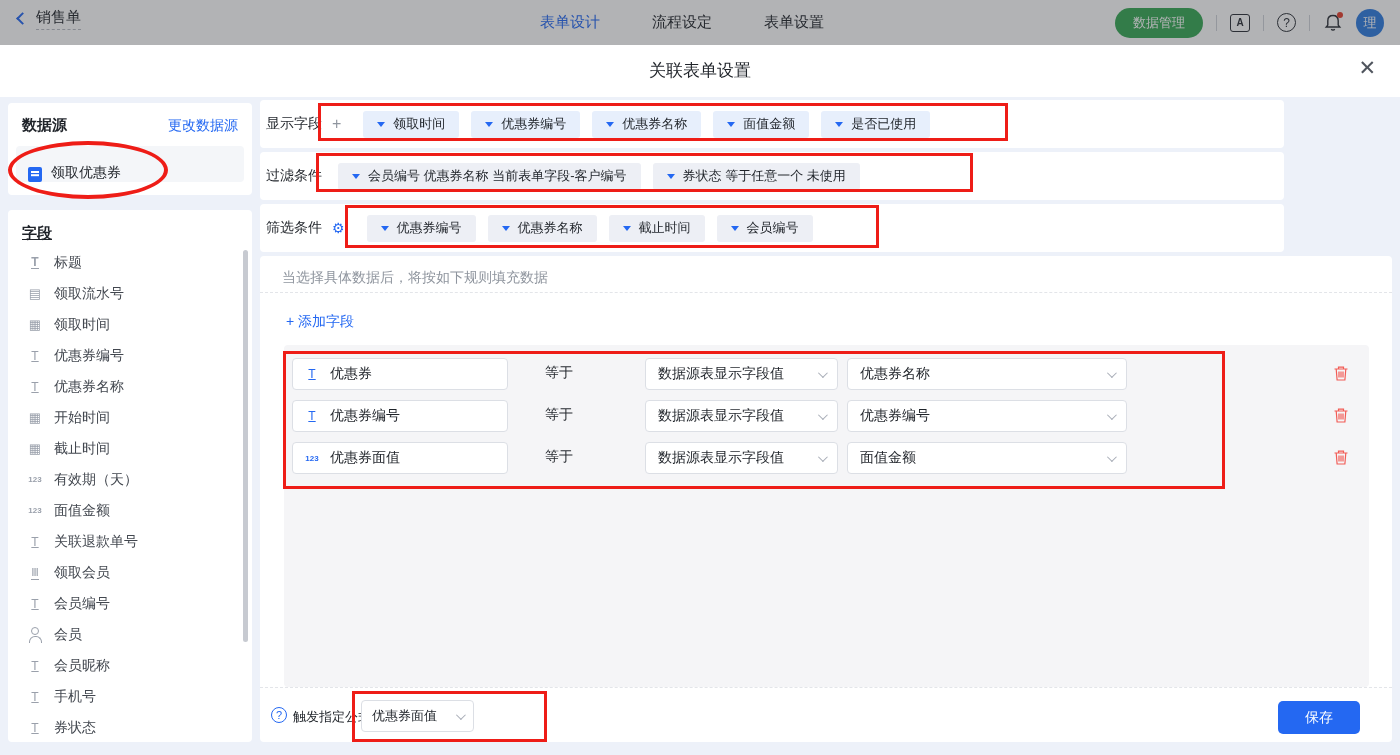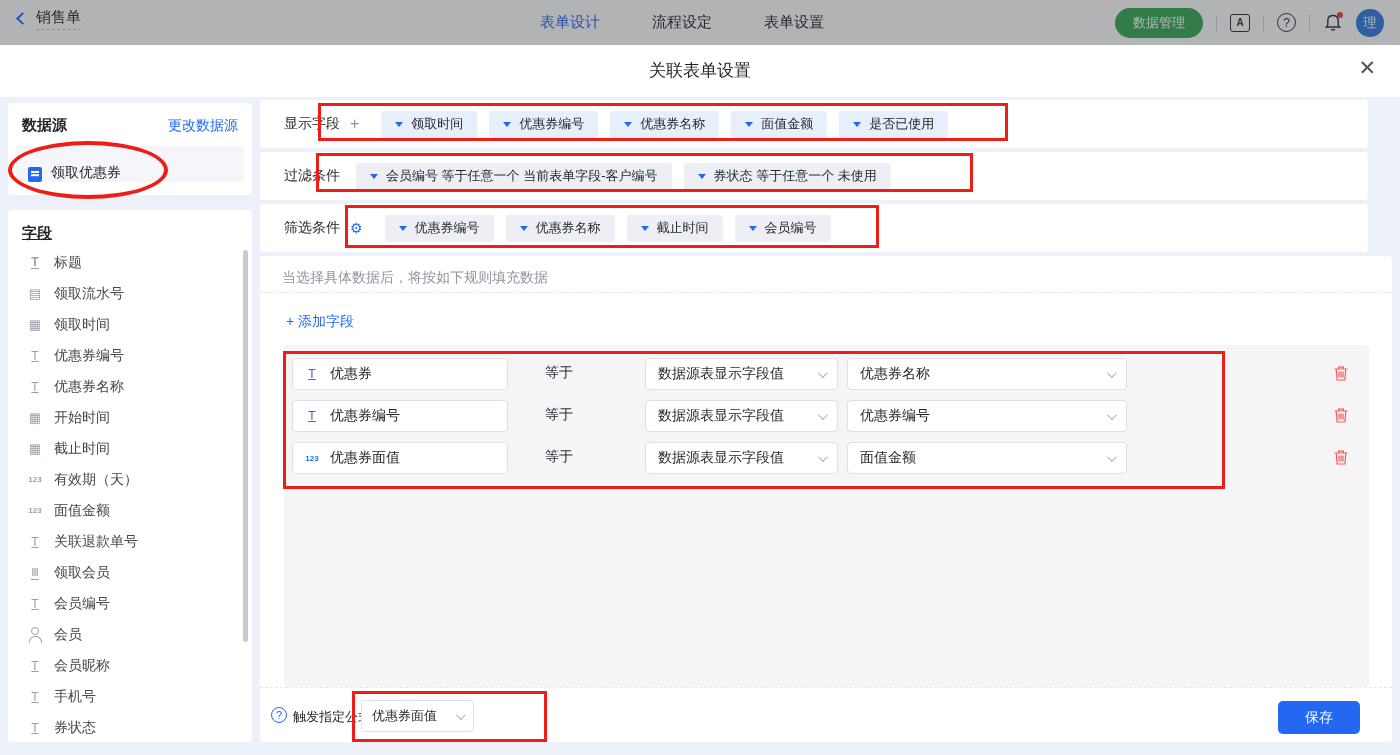--- a/index.html
+++ b/index.html
@@ -51,21 +51,21 @@
   .fi-date::before { content:"▦"; font-size:13px; }
   .fi-text::before { content:"T"; text-decoration:underline; }
   .fi-number::before { content:"123"; font-size:8px; letter-spacing:0; font-weight:bold; }
   .fi-lookup::before { content:"Ⅲ"; font-size:11px; border-bottom:1.5px solid #9aa0ab; }
   .fi-person { position:relative; }
   .fi-person::before { content:""; position:absolute; width:6px; height:6px; border:1.4px solid #9aa0ab; border-radius:50%; left:5px; top:0; }
   .fi-person::after { content:""; position:absolute; width:11px; height:6px; border:1.4px solid #9aa0ab; border-bottom:none; border-radius:6px 6px 0 0; left:2.5px; top:9px; }
   .scroll-thumb { position:absolute; right:4px; top:40px; width:5px; height:392px; border-radius:3px; background:#c7cad1; }
 
   
-  .cond-row { left:260px; width:1108px; height:48px; display:flex; align-items:center; padding-left:24px; gap:8px; }
+  .cond-row { left:260px; width:1024px; height:48px; display:flex; align-items:center; padding-left:6px; gap:8px; }
   .row1 { top:100px; } .row2 { top:152px; } .row3 { top:204px; }
   .cond-label { font-size:14px; color:#1f2329; white-space:nowrap; }
   .plus { color:#8f959e; font-size:16px; margin:0 6px 0 2px; cursor:pointer; }
   .gear { color:#2468f2; font-size:14px; margin:0 6px 0 2px; cursor:pointer; }
   .tagwrap { display:flex; align-items:center; gap:12px; margin-left:8px; }
   .tag { display:inline-flex; align-items:center; gap:8px; height:27px; padding:0 14px; border-radius:3px; font-size:13px; color:#1f2329; cursor:pointer; white-space:nowrap; }
   .tag.blue { background:#e7effc; }
   .tag.gray { background:#edeff5; }
   .tri { width:0; height:0; border-left:4px solid transparent; border-right:4px solid transparent; border-top:5px solid #2468f2; }
 
@@ -246,21 +246,21 @@
          <span class="tri"></span>
          <span>是否已使用</span>
        </span>
       </span>
   </div>
   <div class="card cond-row row2">
     <span class="cond-label">过滤条件</span>
     <span class="tagwrap">
         <span class="tag gray">
          <span class="tri"></span>
-         <span>会员编号 等于任意一个 当前表单字段-客户编号</span>
+         <span>会员编号 优惠券名称 当前表单字段-客户编号</span>
        </span>
         <span class="tag gray">
          <span class="tri"></span>
          <span>券状态 等于任意一个 未使用</span>
        </span>
       </span>
   </div>
   <div class="card cond-row row3">
     <span class="cond-label">筛选条件</span>
     <span class="gear">⚙</span>

